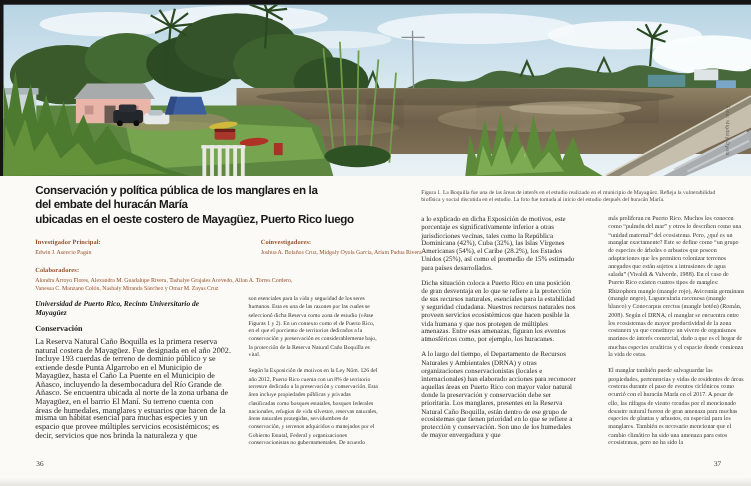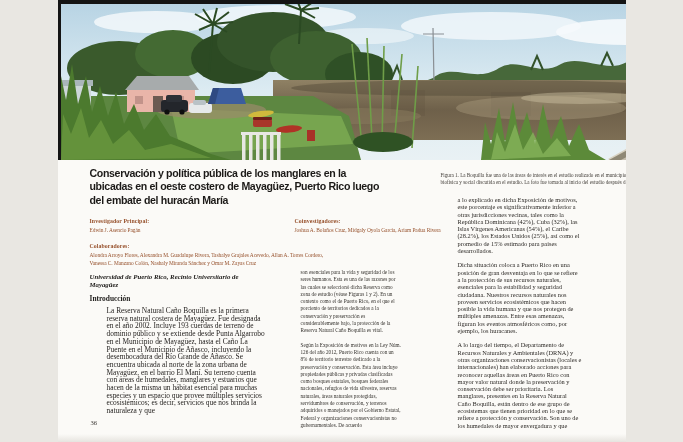--- a/index.html
+++ b/index.html
@@ -1,17 +1,17 @@
 <!DOCTYPE html>
 <html><head>
 <meta charset="utf-8">
 <style>
   html,body{margin:0;padding:0;background:#e9e7e2;}
   .spread{
-    position:relative;width:568px;height:442px;margin:0 auto;
+    position:relative;width:683px;height:442px;margin:0 auto;
     background:#fbfaf7;overflow:hidden;
     font-family:"Liberation Serif","DejaVu Serif",serif;color:#2e2b28;
   }
   .spread::after{content:"";position:absolute;left:0;right:0;bottom:0;height:8px;
     background:linear-gradient(#fbfaf700,#e6e4df);pointer-events:none;}
   
   .photo-frame{position:absolute;top:0;left:0;width:683px;height:160px;
     background:#141414;padding:4px 0 0 3px;box-sizing:border-box;}
   .photo-frame svg{display:block;width:680px;height:156px;}
   .photo-credit{position:absolute;top:96px;left:659px;writing-mode:vertical-rl;
@@ -24,21 +24,21 @@
     font-size:10.6px;line-height:13.3px;letter-spacing:-.35px;color:#1c1a18;}
   .meta-label{font-weight:bold;font-size:5.8px;letter-spacing:.1px;}
   .meta-name{font-size:5.4px;letter-spacing:-.05px;margin-top:3px;white-space:nowrap;}
   .meta-a{left:32px;top:218px;width:150px;}
   .meta-b{left:237px;top:218px;width:150px;}
   .meta-c{left:32px;top:243px;width:260px;}
   .affiliation{left:32px;top:273px;width:168px;font-weight:bold;font-style:italic;
     font-size:6.8px;line-height:8.2px;color:#1e1c1a;}
   .section-heading{left:32px;top:294px;font-weight:bold;font-size:7.4px;color:#1e1c1a;}
   .col{text-align:left;}
-  .col p{margin:0 0 7px 17px;}
+  .col p{margin:0 0 7px 0;}
   .col1{left:32px;top:307px;width:178px;font-size:7.4px;line-height:7.7px;color:#262321;}
   .col2{left:226px;top:269px;width:118px;font-size:5.2px;line-height:7.3px;color:#33302c;}
   .col3{left:383px;top:196px;width:141px;font-size:6.35px;line-height:7.3px;color:#2c2926;}
   .col4{left:553px;top:196px;width:124px;font-size:5.5px;line-height:7.3px;color:#33302c;}
   .caption{left:383px;top:172px;width:276px;font-size:5.1px;line-height:7px;color:#45413c;}
   .pagenum{font-size:6.6px;color:#3a3733;}
   .pn-left{left:33px;top:419px;}
   .pn-right{left:649px;top:419px;}
 </style>
 </head>
@@ -162,43 +162,43 @@
       <polygon points="600,156 680,114 680,130 620,156" fill="#a9adb0"></polygon>
       <path d="M610,150 L676,116 M622,152 L678,124" stroke="#c6cacc" stroke-width="2" fill="none"></path>
       <polygon points="560,156 680,90 680,84 548,156" fill="#8f8875"></polygon>
     </svg>
     <div class="photo-credit">Foto: Migdaly Oyola</div>
   </div>
 
   <div>
     <div class="abs title">
       <div>Conservación y política pública de los manglares en la</div>
+      <div>del embate del huracán María</div>
       <div>ubicadas en el oeste costero de Mayagüez, Puerto Rico luego</div>
-      <div>del embate del huracán María</div>
     </div>
 
     <div class="abs meta-a" style="color:#96502b;">
       <div class="meta-label">Investigador Principal:</div>
       <div class="meta-name">Edwin J. Asencio Pagán</div>
     </div>
 
     <div class="abs meta-b" style="color:#96502b;">
       <div class="meta-label">Coinvestigadores:</div>
       <div class="meta-name">Joshua A. Bolaños Cruz, Midgaly Oyola García, Ariam Padua Rivera</div>
     </div>
 
     <div class="abs meta-c" style="color:#96502b;">
       <div class="meta-label">Colaboradores:</div>
       <div class="meta-name">Alondra Arroyo Flores, Alexandra M. Guadalupe Rivera, Tashalye Grajales Acevedo, Allan A. Torres Cordero,</div>
       <div class="meta-name" style="margin-top:1.5px">Vanessa C. Manzano Colón, Nashaly Miranda Sánchez y Omar M. Zayas Cruz</div>
     </div>
 
     <div class="abs affiliation">Universidad de Puerto Rico, Recinto Universitario de Mayagüez</div>
 
-    <div class="abs section-heading">Introducción</div>
+    <div class="abs section-heading">Conservación</div>
 
     <div class="abs col col1">
       <p>La Reserva Natural Caño Boquilla es la primera reserva natural costera de Mayagüez. Fue designada en el año 2002. Incluye 193 cuerdas de terreno de dominio público y se extiende desde Punta Algarrobo en el Municipio de Mayagüez, hasta el Caño La Puente en el Municipio de Añasco, incluyendo la desembocadura del Río Grande de Añasco. Se encuentra ubicada al norte de la zona urbana de Mayagüez, en el barrio El Maní. Su terreno cuenta con áreas de humedales, manglares y estuarios que hacen de la misma un hábitat esencial para muchas especies y un espacio que provee múltiples servicios ecosistémicos; es decir, servicios que nos brinda la naturaleza y que</p>
     </div>
 
     <div class="abs col col2">
       <p>son esenciales para la vida y seguridad de los seres humanos. Esta es una de las razones por las cuales se seleccionó dicha Reserva como zona de estudio (véase Figuras 1 y 2). En un contexto como el de Puerto Rico, en el que el porciento de territorios dedicados a la conservación y preservación es considerablemente bajo, la protección de la Reserva Natural Caño Boquilla es vital.</p>
       <p>Según la Exposición de motivos en la Ley Núm. 126 del año 2012, Puerto Rico cuenta con un 8% de territorio terrestre dedicado a la preservación y conservación. Esta área incluye propiedades públicas y privadas clasificadas como bosques estatales, bosques federales nacionales, refugios de vida silvestre, reservas naturales, áreas naturales protegidas, servidumbres de conservación, y terrenos adquiridos o manejados por el Gobierno Estatal, Federal y organizaciones conservacionistas no gubernamentales. De acuerdo</p>
     </div>
 

